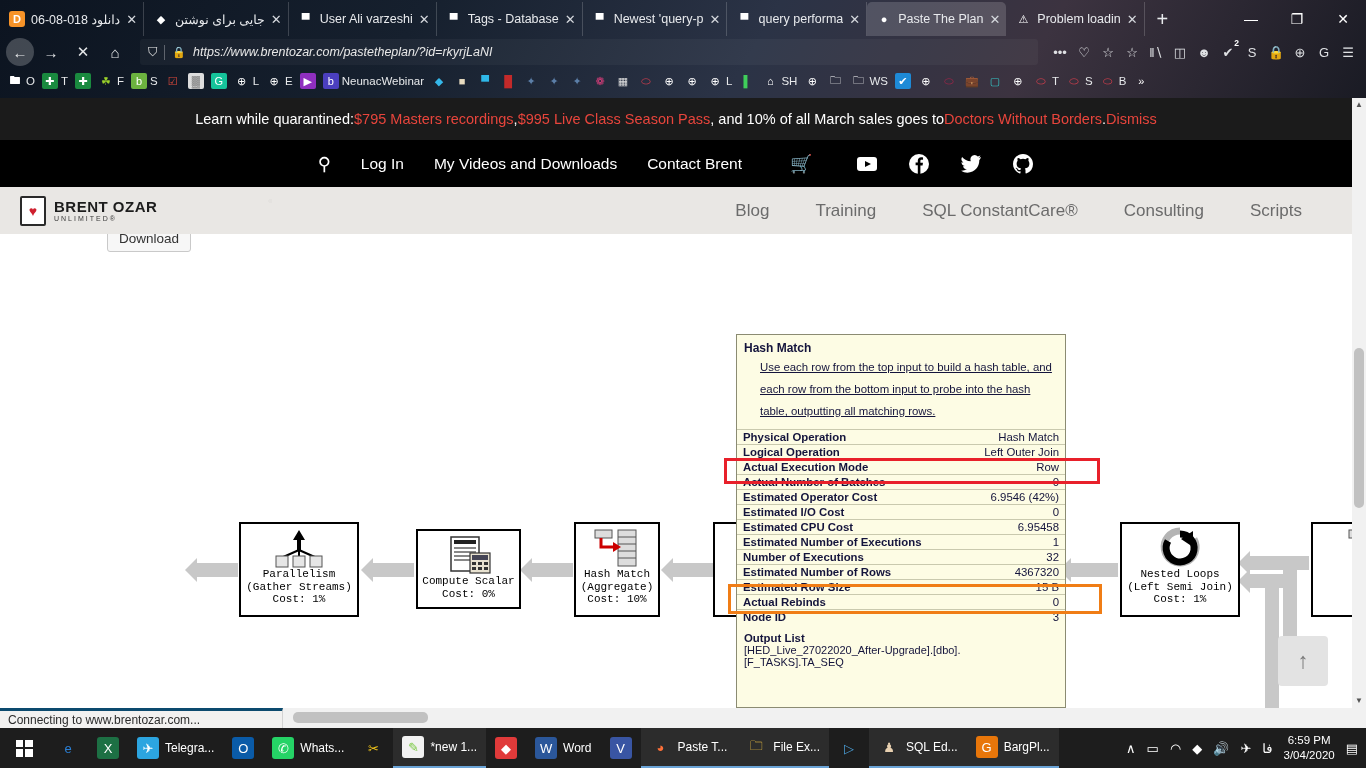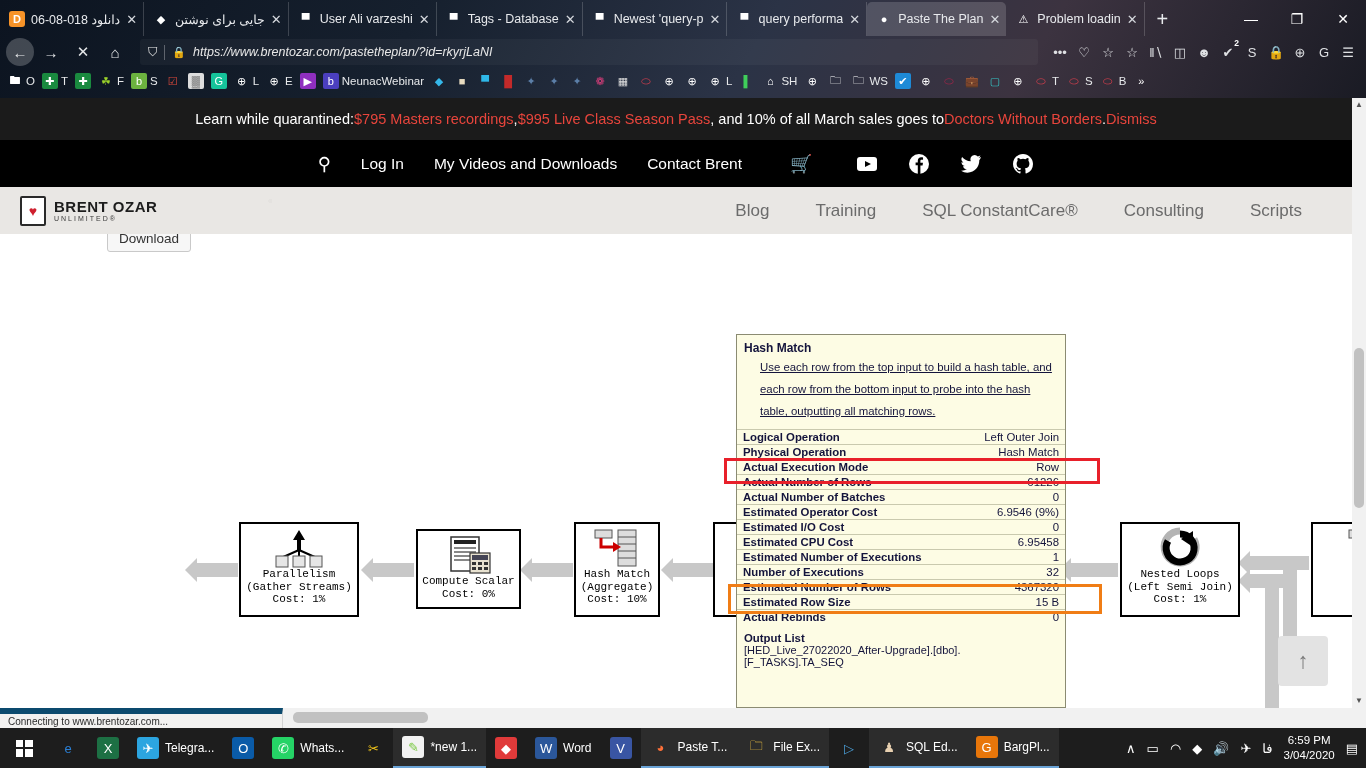--- a/index.html
+++ b/index.html
@@ -146,22 +146,22 @@
     justify-content:center; color:#7b7b7b; font-size:22px;
   }
   
   #vscroll { position:absolute; top:98px; right:0; width:14px; height:610px; background:#f1f1f1;}
   #vscroll .thumb { position:absolute; left:2px; top:250px; width:10px; height:160px; background:#c1c1c1; border-radius:5px;}
   #vscroll .ar { position:absolute; left:0; width:14px; height:14px; color:#555; font-size:8px; text-align:center; line-height:14px;}
 
   
   #statusbar {
     position:absolute; left:0; top:708px; width:283px; height:20px;
-    background:#f2f1f0; border-top:6px solid #0c4a6e; border-right:1px solid #d3d3d3;
-    font-size:10px; color:#2b2b2b; display:flex; align-items:center; padding-left:8px;
+    background:#f2f1f0; border-top:3px solid #0c4a6e; border-right:1px solid #d3d3d3;
+    font-size:12px; color:#2b2b2b; display:flex; align-items:center; padding-left:8px;
   }
   #hscroll { position:absolute; left:283px; top:708px; width:1083px; height:20px; background:#f1f1f1;}
   #hscroll .hthumb { position:absolute; top:4px; left:10px; width:135px; height:11px; background:#c1c1c1; border-radius:5px;}
 
   
   #taskbar {
     position:absolute; left:0; top:728px; width:1366px; height:40px;
     background:#1d1d1d; display:flex; align-items:center;
   }
   #startbtn { width:48px; height:40px; display:flex; align-items:center; justify-content:center;}
@@ -635,42 +635,38 @@
     <div id="totop">↑</div>
   </div>
 </div>
 
 <div id="tooltip">
   <div class="tt-title">Hash Match</div>
   <div class="tt-desc">Use each row from the top input to build a hash table, and each row from the bottom input to probe into the hash table, outputting all matching rows.</div>
   <table>
       <tbody id="tt-rows">
         <tr>
+          <td class="k">Physical Operation</td>
+          <td class="v">Hash Match</td>
+        </tr>
+        <tr>
           <td class="k">Logical Operation</td>
           <td class="v">Left Outer Join</td>
         </tr>
         <tr>
-          <td class="k">Physical Operation</td>
-          <td class="v">Hash Match</td>
-        </tr>
-        <tr>
           <td class="k">Actual Execution Mode</td>
           <td class="v">Row</td>
         </tr>
         <tr>
-          <td class="k">Actual Number of Rows</td>
-          <td class="v">61226</td>
-        </tr>
-        <tr>
           <td class="k">Actual Number of Batches</td>
           <td class="v">0</td>
         </tr>
         <tr>
           <td class="k">Estimated Operator Cost</td>
-          <td class="v">6.9546 (9%)</td>
+          <td class="v">6.9546 (42%)</td>
         </tr>
         <tr>
           <td class="k">Estimated I/O Cost</td>
           <td class="v">0</td>
         </tr>
         <tr>
           <td class="k">Estimated CPU Cost</td>
           <td class="v">6.95458</td>
         </tr>
         <tr>
@@ -685,20 +681,24 @@
           <td class="k">Estimated Number of Rows</td>
           <td class="v">4367320</td>
         </tr>
         <tr>
           <td class="k">Estimated Row Size</td>
           <td class="v">15 B</td>
         </tr>
         <tr>
           <td class="k">Actual Rebinds</td>
           <td class="v">0</td>
+        </tr>
+        <tr>
+          <td class="k">Node ID</td>
+          <td class="v">3</td>
         </tr>
       </tbody>
     </table>
   <div class="tt-sec">Output List</div>
   <div class="tt-out">[HED_Live_27022020_After-Upgrade].[dbo].[F_TASKS].TA_SEQ</div>
 </div>
 <div class="hl" id="hl-red"></div>
 <div class="hl" id="hl-orange"></div>
 
 <div id="vscroll">

